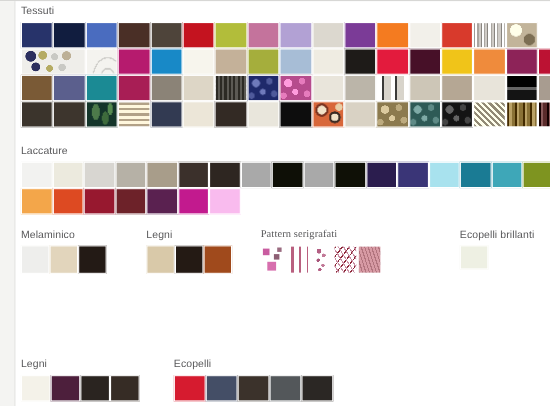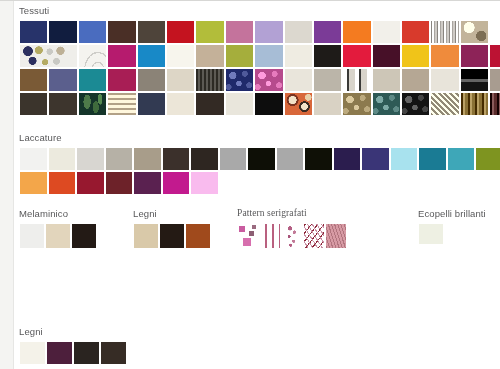--- a/index.html
+++ b/index.html
@@ -210,14 +210,26 @@
     <div class="grid-pelli">
       <div class="row">
           <div class="sw" title="pelle-bianca" style="background: rgb(244, 242, 233);"></div>
           <div class="sw" title="pelle-prugna" style="background: rgb(77, 31, 60);"></div>
           <div class="sw" title="pelle-nera" style="background: rgb(42, 36, 32);"></div>
           <div class="sw" title="pelle-moka" style="background: rgb(54, 44, 37);"></div>
         </div>
     </div>
   </div>
 
+  <div class="section" style="left:158px;top:325px;">
+    <div class="sec-title">Ecopelli</div>
+    <div class="grid-eco">
+      <div class="row">
+          <div class="sw" title="ecopelle-rossa" style="background: rgb(214, 27, 47);"></div>
+          <div class="sw" title="ecopelle-blu" style="background: rgb(68, 78, 102);"></div>
+          <div class="sw" title="ecopelle-marrone" style="background: rgb(59, 50, 43);"></div>
+          <div class="sw" title="ecopelle-grigia" style="background: rgb(83, 87, 90);"></div>
+          <div class="sw" title="ecopelle-nera" style="background: rgb(43, 39, 36);"></div>
+        </div>
+    </div>
+  </div>
 
 </div>
 
 </body></html>

